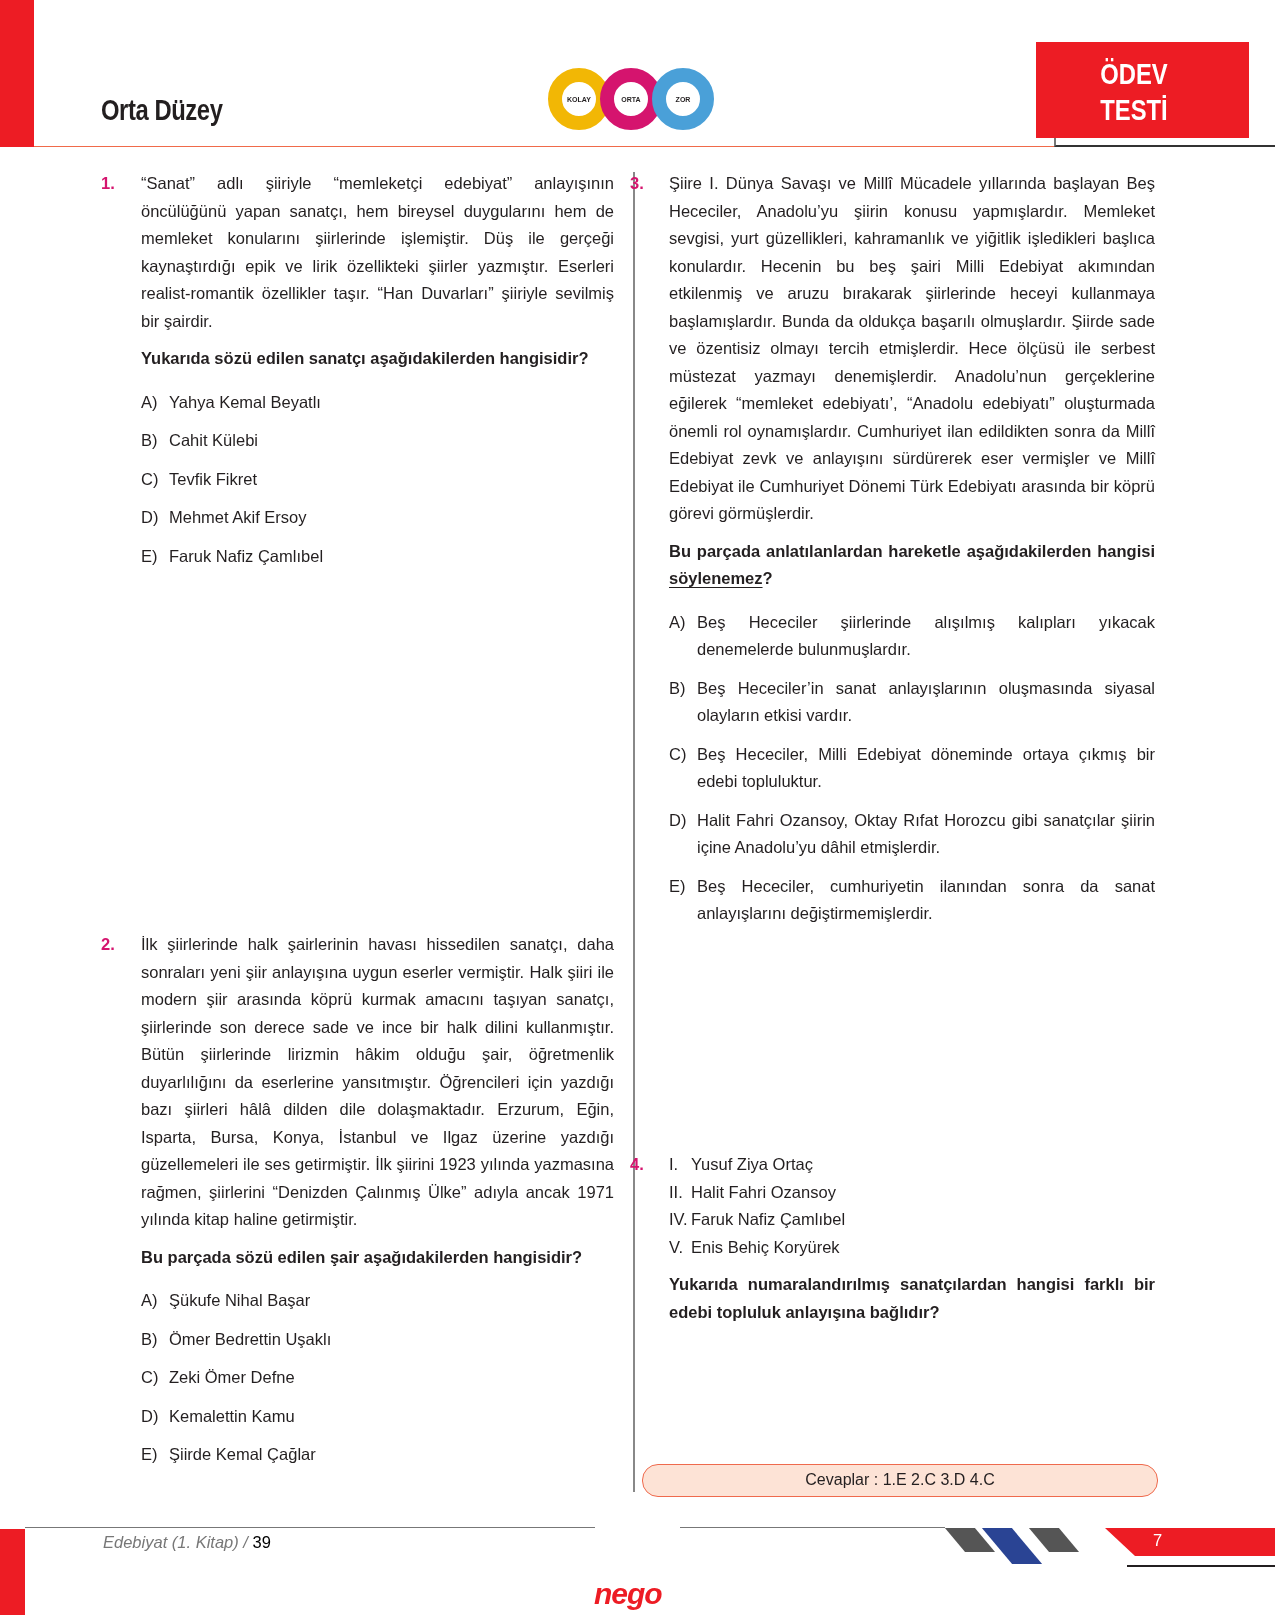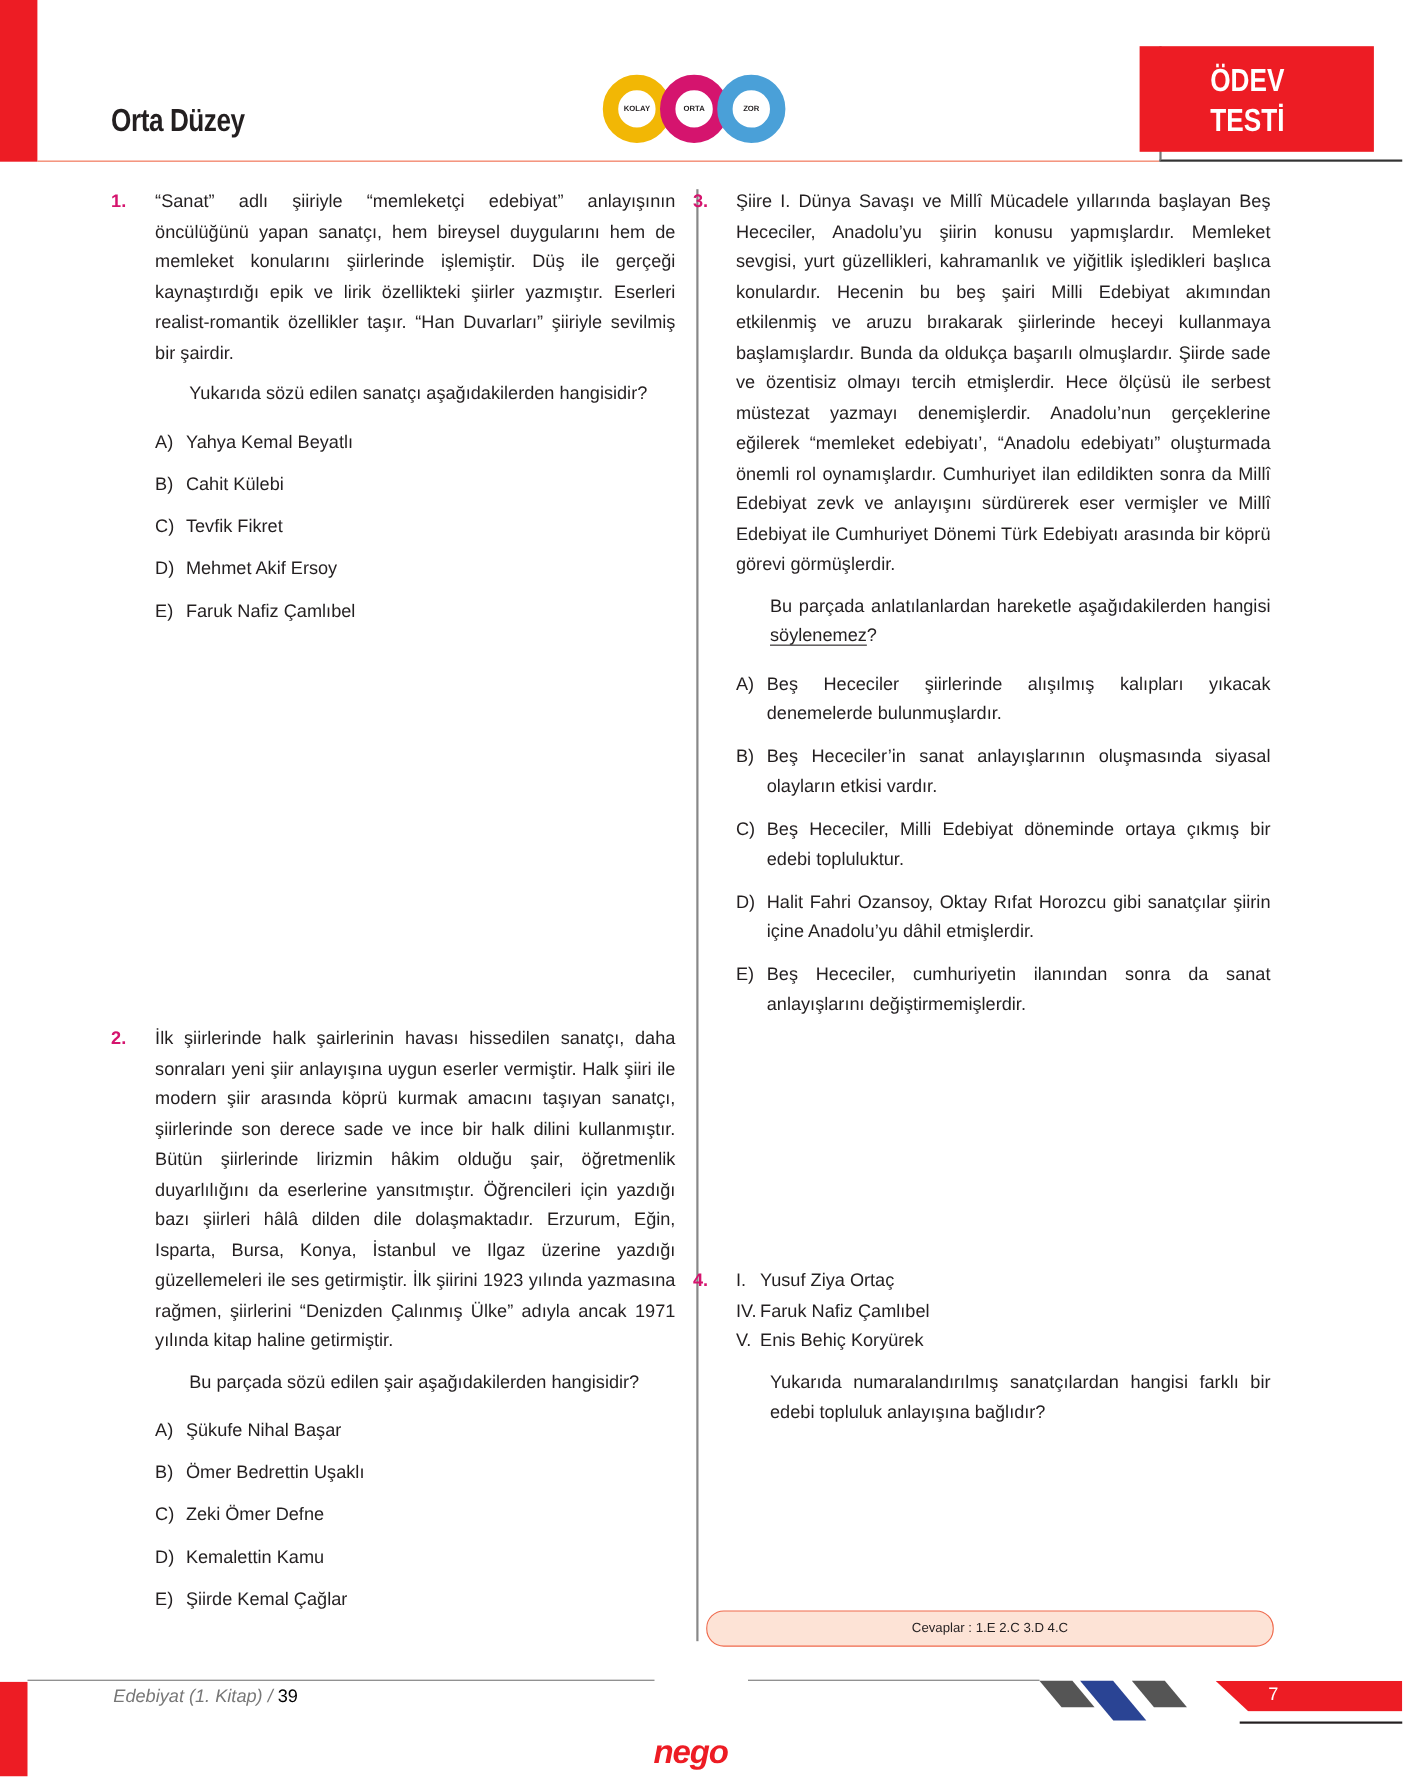--- a/index.html
+++ b/index.html
@@ -25,32 +25,32 @@
 
   .col-divider { position: absolute; left: 633px; top: 172px; width: 2px; height: 1320px; background: #888; }
 
   .col { position: absolute; font-size: 16.5px; line-height: 27.5px; }
   .col.left { left: 101px; width: 513px; }
   .col.right { left: 650px; width: 505px; }
 
   .q { position: absolute; }
   .qnum { position: absolute; left: 0; top: 0; color: #d5146e; font-weight: bold; }
   .qbody { margin-left: 40px; text-align: justify; }
-  .qstem { font-weight: normal; margin-top: 10px; text-align: justify; margin-left: 31px; }
+  .qstem { font-weight: bold; margin-top: 10px; text-align: justify; }
   .qstem u { text-decoration: underline; text-underline-offset: 3px; }
   .opts { margin-top: 16px; }
   .opt { display: flex; margin-bottom: 11px; }
   .opt .letter { width: 28px; flex-shrink: 0; }
   .opt .text { flex: 1; }
   .opt.multi { margin-bottom: 11px; }
   .roman { display: flex; }
   .roman .rn { width: 22px; }
   .inline-opts { display: flex; justify-content: space-between; margin-top: 18px; }
 
-  .answers { position: absolute; left: 642px; top: 1464px; width: 516px; height: 33px; border: 1.5px solid #ef6a4d; border-radius: 16px; background: #fde3d6; text-align: center; font-size: 12px; line-height: 30px; }
+  .answers { position: absolute; left: 642px; top: 1464px; width: 516px; height: 33px; border: 1.5px solid #ef6a4d; border-radius: 16px; background: #fde3d6; text-align: center; font-size: 16px; line-height: 30px; }
 
   .footer-line-left { position: absolute; left: 25px; top: 1527px; width: 570px; height: 1px; background: #777; }
   .footer-line-mid { position: absolute; left: 680px; top: 1527px; width: 265px; height: 1px; background: #777; }
   .footer-text { position: absolute; left: 103px; top: 1533px; font-size: 16.5px; font-style: italic; color: #777; }
   .footer-text b { font-style: normal; font-weight: normal; color: #000000; }
   .nego-logo { position: absolute; left: 594px; top: 1575px; width: 80px; height: 36px; font-style: italic; }
   .nego-logo .n { position: absolute; left: 0; top: 2px; font-weight: bold; font-size: 30px; color: #ed1c24; letter-spacing: -1px; }
   .stripes { position: absolute; left: 955px; top: 1528px; width: 230px; height: 40px; }
   .stripe { position: absolute; top: 0; height: 24px; transform: skewX(40deg); }
   .page-tab { position: absolute; left: 1105px; top: 1528px; width: 170px; height: 28px; background: #ed1c24; clip-path: polygon(0 0, 100% 0, 100% 100%, 30px 100%); }
@@ -182,20 +182,24 @@
 
 <div class="col right" style="top:1151px;">
   <div class="q" style="position:relative;">
     <span class="qnum" style="left:-20px;">4.</span>
     <div class="qbody" style="margin-left:19px;">
       <div class="roman">
           <span class="rn">I.</span>
           <span>Yusuf Ziya Ortaç</span>
         </div>
       <div class="roman">
+          <span class="rn">II.</span>
+          <span>Halit Fahri Ozansoy</span>
+        </div>
+      <div class="roman">
           <span class="rn">IV.</span>
           <span>Faruk Nafiz Çamlıbel</span>
         </div>
       <div class="roman">
           <span class="rn">V.</span>
           <span>Enis Behiç Koryürek</span>
         </div>
       <p class="qstem">Yukarıda numaralandırılmış sanatçılardan hangisi farklı bir edebi topluluk anlayışına bağlıdır?</p>
     </div>
   </div>

